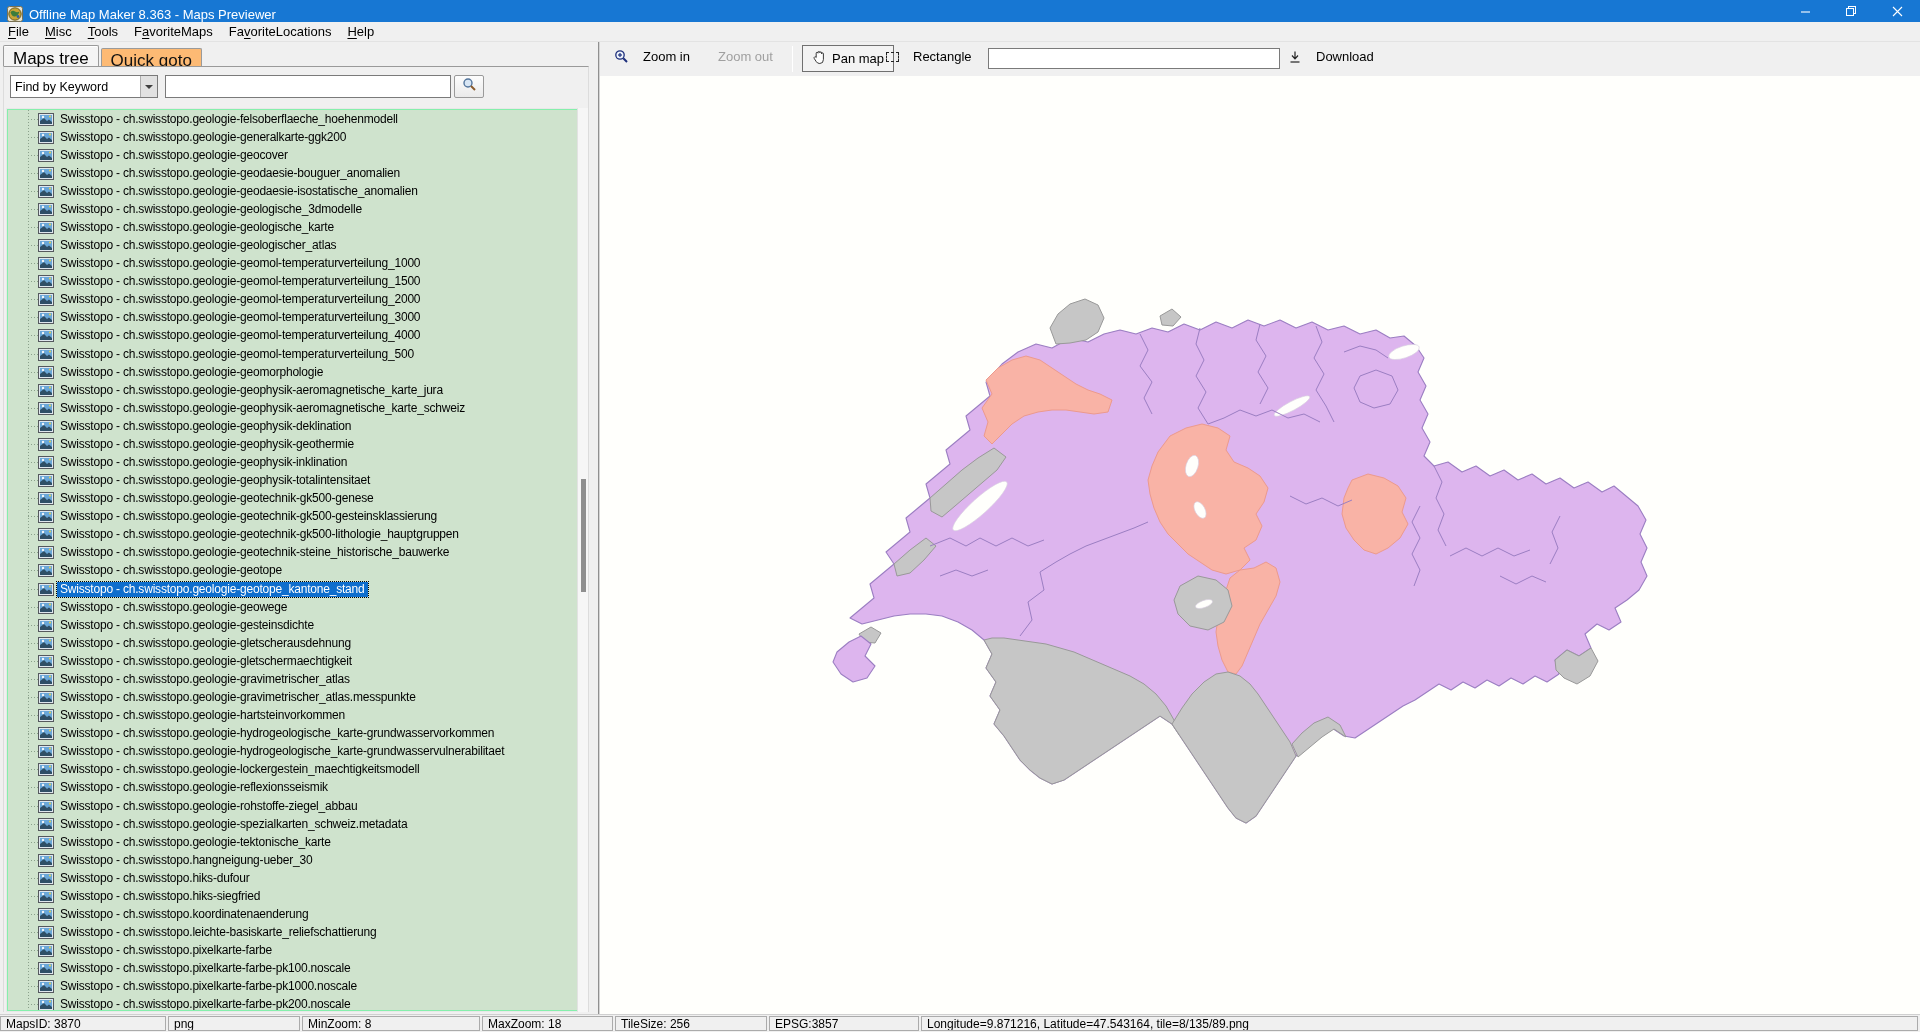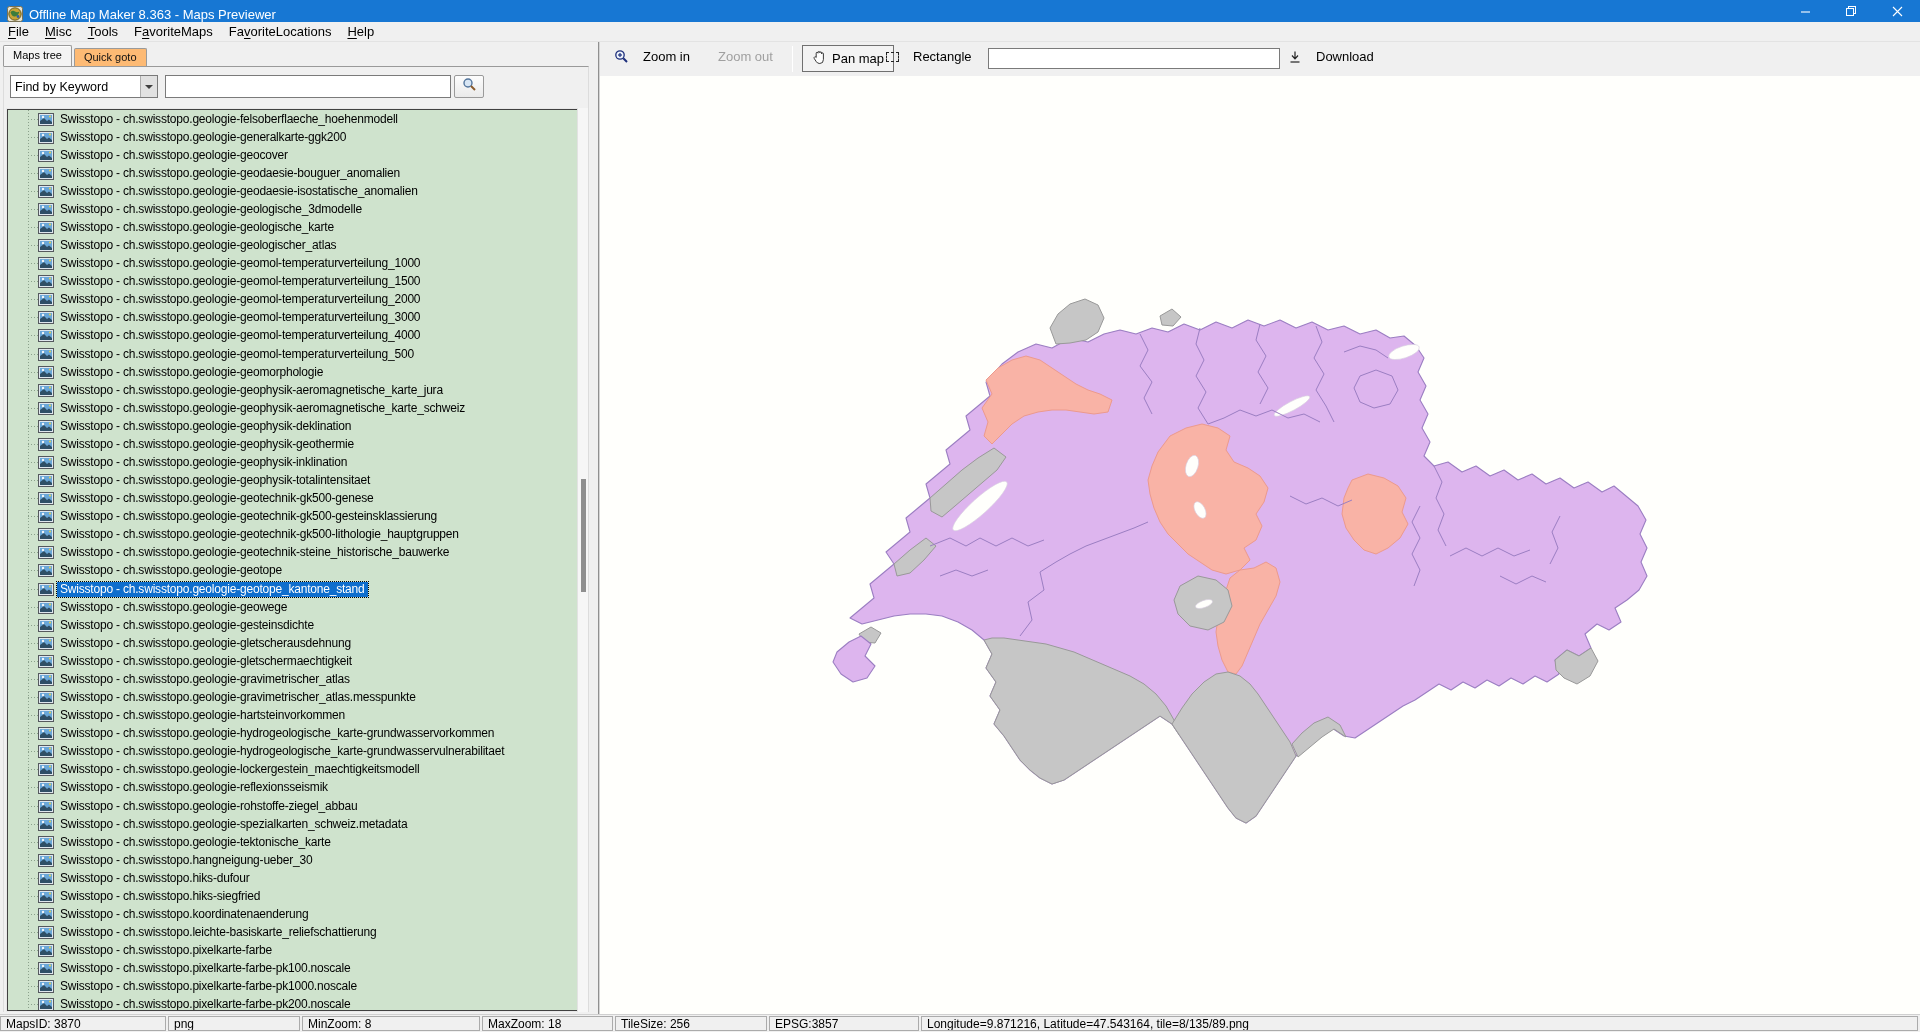--- a/index.html
+++ b/index.html
@@ -17,42 +17,42 @@
   
   #menubar{position:absolute;left:0;top:22px;width:1920px;height:20px;background:#f0f0f0;
     display:flex;align-items:center;font-size:13px;color:#000;border-bottom:1px solid #e3e3e3;}
   .menu-item{padding:1px 8px;height:20px;display:flex;align-items:center;cursor:default;}
   .menu-item u{text-decoration:underline;text-underline-offset:2px;}
 
   
   #leftpanel{position:absolute;left:0;top:42px;width:598px;bottom:18px;background:#f0f0f0;}
   #splitter{position:absolute;left:598px;top:42px;width:2px;bottom:18px;background:#909090;border-right:1px solid #d5d5d5;}
 
-  #tabstrip{position:absolute;left:3px;top:3px;height:21px;display:flex;align-items:flex-end;font-size:11px;}
+  #tabstrip{position:absolute;left:3px;top:3px;height:21px;display:flex;align-items:flex-end;font-size:17px;}
   .tab{border:1px solid #9a9a9a;border-bottom:none;background:#fdba74;padding:3px 9px 3px 9px;margin-right:2px;
     border-radius:2px 2px 0 0;position:relative;}
   .tab.active{background:#f4f4f4;height:21px;z-index:2;box-shadow:inset 0 1px 0 #fff;}
   .tab.inactive{height:18px;padding-top:2px;color:#111;}
   #tabpage{position:absolute;left:3px;right:9px;top:24px;bottom:2px;border-top:1px solid #9a9a9a;
     border-left:1px solid #dcdcdc;border-right:1px solid #dcdcdc;background:#f0f0f0;}
 
   
   #searchrow{position:absolute;left:7px;top:33px;height:23px;width:580px;}
   #combo{position:absolute;left:3px;top:0;width:148px;height:23px;background:#fff;border:1px solid #7a7a7a;
     display:flex;align-items:center;font-size:12.5px;}
   #combo .cval{flex:1;padding-left:4px;}
   #combo .cbtn{width:17px;height:100%;background:#e1e1e1;border-left:1px solid #adadad;display:flex;align-items:center;justify-content:center;}
   .tri-down{width:0;height:0;border-left:4px solid transparent;border-right:4px solid transparent;border-top:4px solid #404040;}
   #search-input{position:absolute;left:158px;top:0;width:286px;height:23px;border:1px solid #7a7a7a;background:#fff;
     font-family:"Liberation Sans",sans-serif;font-size:12.5px;padding:0 4px;outline:none;}
   #search-btn{position:absolute;left:447px;top:0;width:30px;height:23px;background:linear-gradient(#fdfdfd,#eaeaea);
     border:1px solid #9a9a9a;border-radius:2px;display:flex;align-items:center;justify-content:center;}
 
   
-  #listbox{position:absolute;left:6px;right:10px;top:66px;bottom:2px;background:#404040;border:1px solid #e8e8e8;padding:1px;}
+  #listbox{position:absolute;left:6px;right:10px;top:66px;bottom:2px;background:#86efac;border:1px solid #e8e8e8;padding:1px;}
   #listinner{position:relative;width:100%;height:100%;background:#cfe3cd;overflow:hidden;}
   #treelines{position:absolute;left:20px;top:0;bottom:0;width:1px;
     background-image:repeating-linear-gradient(to bottom,#8aa08a 0 1px,transparent 1px 3px);}
   .trow{height:18.08px;display:flex;align-items:center;white-space:nowrap;font-size:12px;letter-spacing:-0.2px;color:#000;}
   .tstub{width:10px;height:1px;margin-left:20px;flex:0 0 auto;
     background-image:repeating-linear-gradient(to right,#8aa08a 0 1px,transparent 1px 3px);}
   .ticon{width:16px;height:13px;flex:0 0 auto;margin-right:3px;}
   .ticon svg{display:block;}
   .tlabel{padding:0 3px;line-height:15px;}
   .tlabel.sel{background:#0e6ecd;color:#fff;outline:1px dotted #000;}

